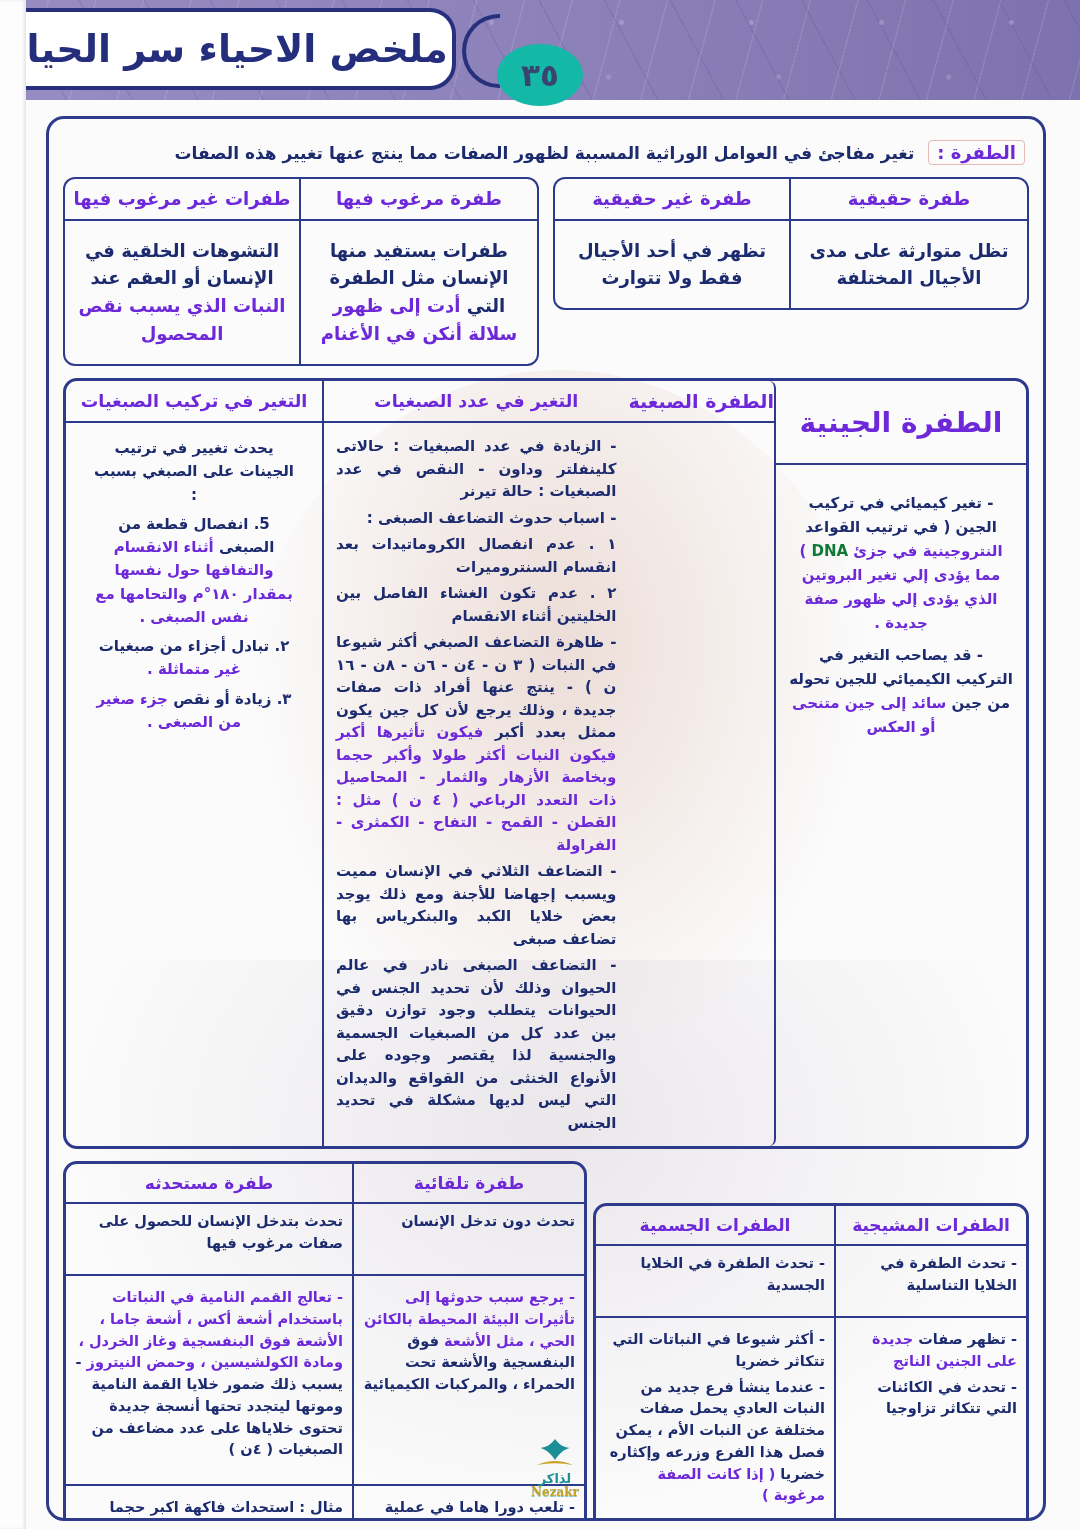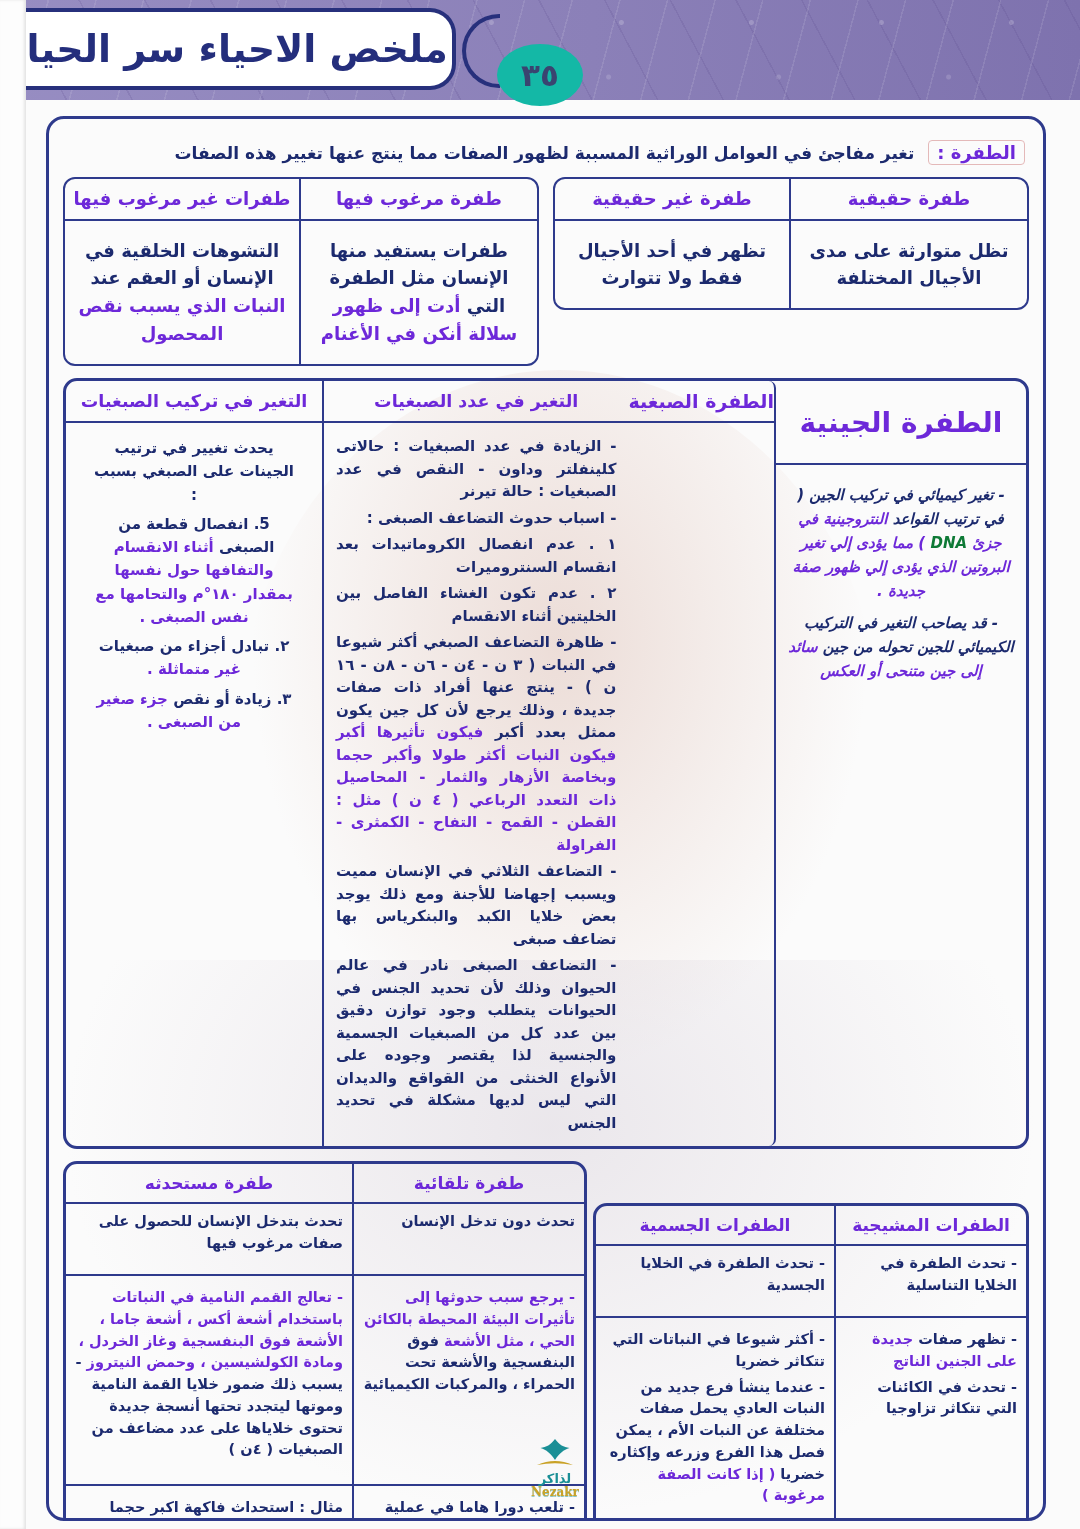--- a/index.html
+++ b/index.html
@@ -49,21 +49,21 @@
     display:grid;grid-template-columns:1fr 1fr;}
   .t1-hdr{height:40px;display:flex;align-items:center;justify-content:center;
     border-bottom:2.5px solid #2e3a8c;font-size:18px;}
   .t1-body{padding:16px 10px;text-align:center;font-size:18px;line-height:1.55;overflow:hidden;}
   .vdiv{border-inline-start:2.5px solid #2e3a8c;}
   
   .t2{border:3px solid #2e3a8c;border-radius:14px;overflow:hidden;margin-bottom:12px;
     display:grid;grid-template-columns:250px 1fr;}
   .gene-hdr{height:82px;display:flex;align-items:center;justify-content:center;
     border-bottom:2.5px solid #2e3a8c;font-size:28px;}
-  .gene-body{padding:10px 12px;font-size:15px;line-height:1.6;text-align:center;font-style:italic;}
+  .gene-body{padding:18px 12px;font-size:15px;line-height:1.6;text-align:center;}
   .gene-body p{margin:8px 0;}
   .chromo-col{border-inline-start:2.5px solid #2e3a8c;display:flex;flex-direction:row;border-radius:7px;}
   .chromo-hdr{height:40px;display:flex;align-items:center;justify-content:center;
     border-bottom:2.5px solid #2e3a8c;font-size:19px;}
   .chromo-grid{display:grid;grid-template-columns:1fr 258px;flex:1;}
   .sub-hdr{height:40px;display:flex;align-items:center;justify-content:center;
     border-bottom:2.5px solid #2e3a8c;font-size:17.5px;}
   .struct-col{border-inline-start:2.5px solid #2e3a8c;}
   .count-body{padding:8px 12px;font-size:15px;line-height:1.5;text-align:justify;}
   .struct-body{padding:8px 28px;font-size:15px;line-height:1.55;text-align:center;}

